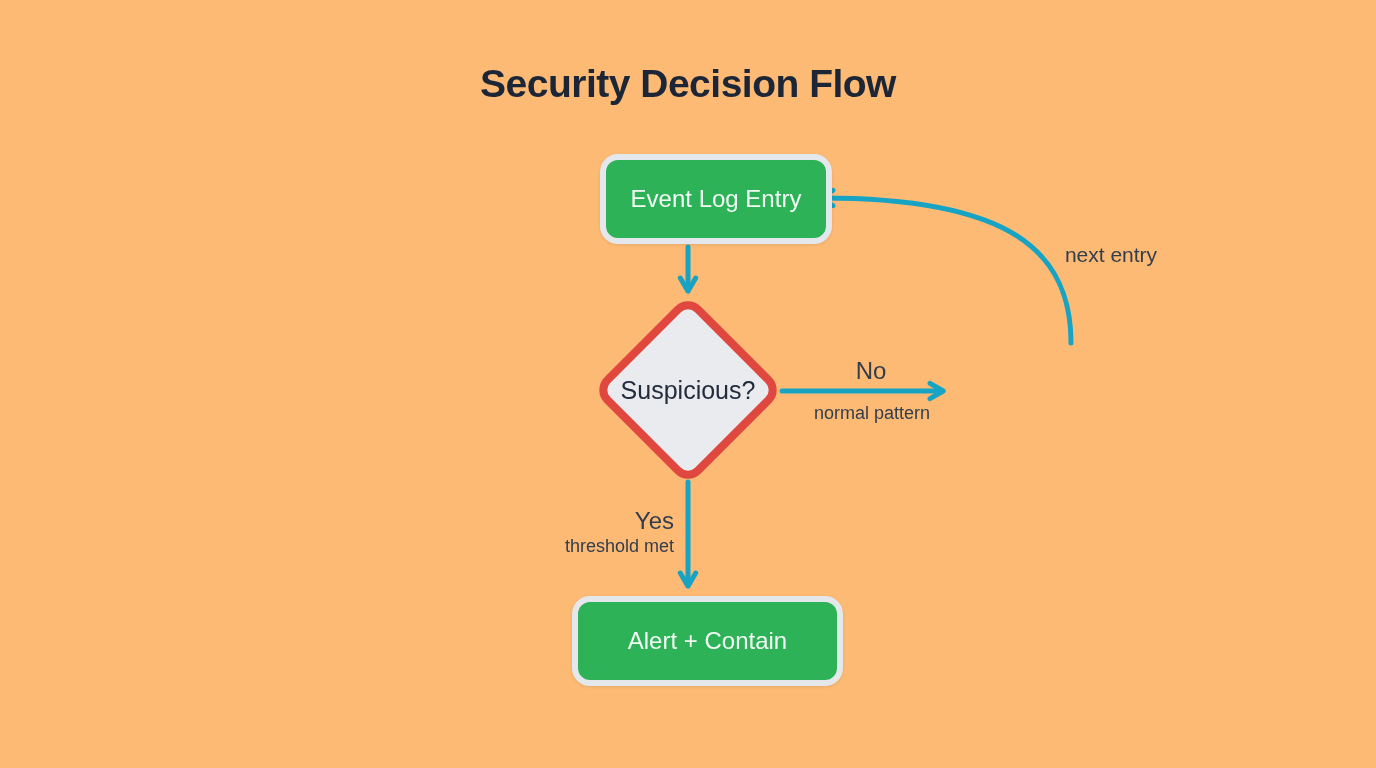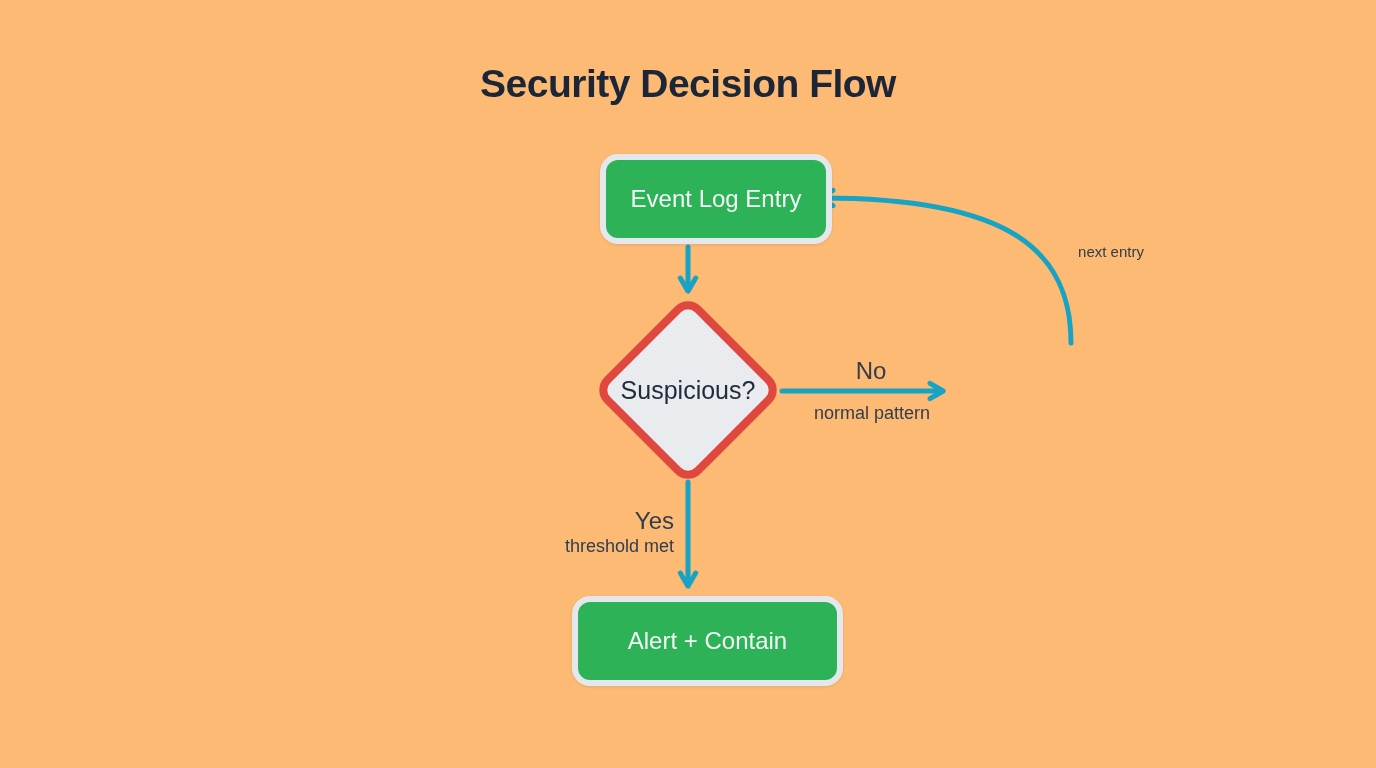--- a/index.html
+++ b/index.html
@@ -45,21 +45,21 @@
   .edges-svg{position:absolute;left:0;top:0;width:1376px;height:768px;pointer-events:none;}
   .edge-label{
     position:absolute;color:var(--label-text);white-space:nowrap;
   }
   .lbl-main{font-size:24px;}
   .lbl-sub{font-size:18px;}
   .lbl-no{left:871px;top:357px;transform:translateX(-50%);}
   .lbl-normal{left:872px;top:403px;transform:translateX(-50%);}
   .lbl-yes{right:702px;top:507px;}
   .lbl-threshold{right:702px;top:536px;}
-  .lbl-next{left:1111px;top:243px;transform:translateX(-50%);font-size:15px;}
+  .lbl-next{left:1111px;top:243px;transform:translateX(-50%);font-size:21px;}
 </style>
 </head>
 <body>
 
 <div class="canvas">
 
   <div class="title">Security Decision Flow</div>
 
   <svg class="edges-svg" viewBox="0 0 1376 768" aria-hidden="true">
     <defs>

